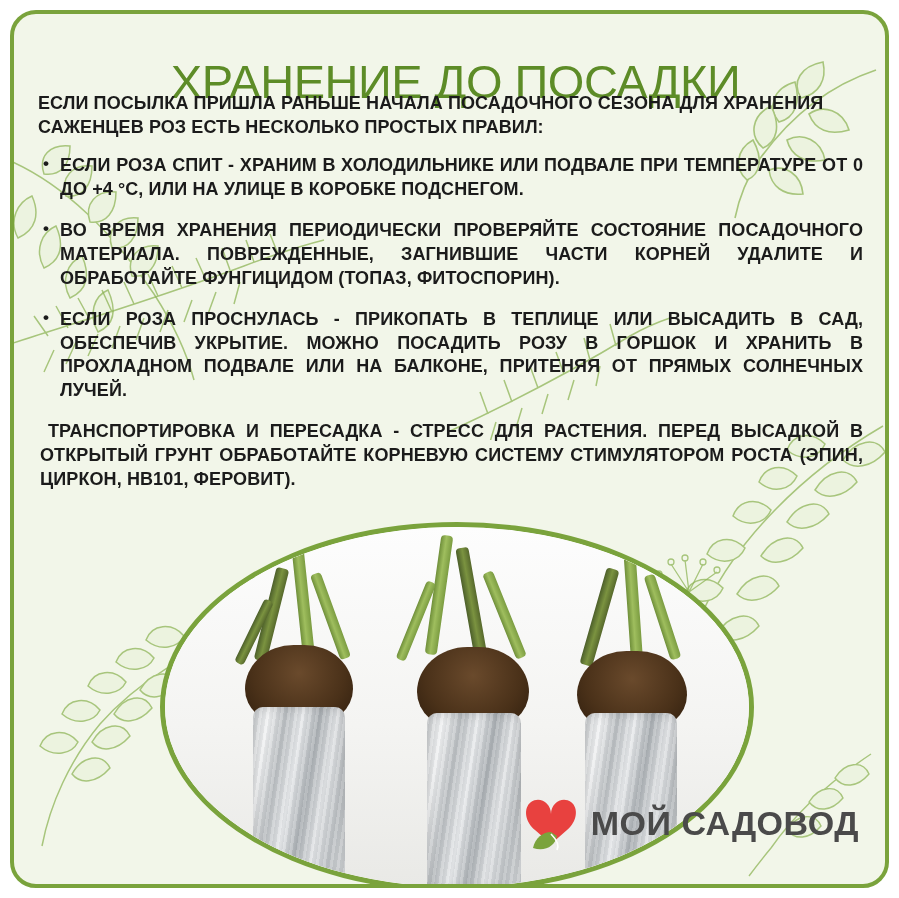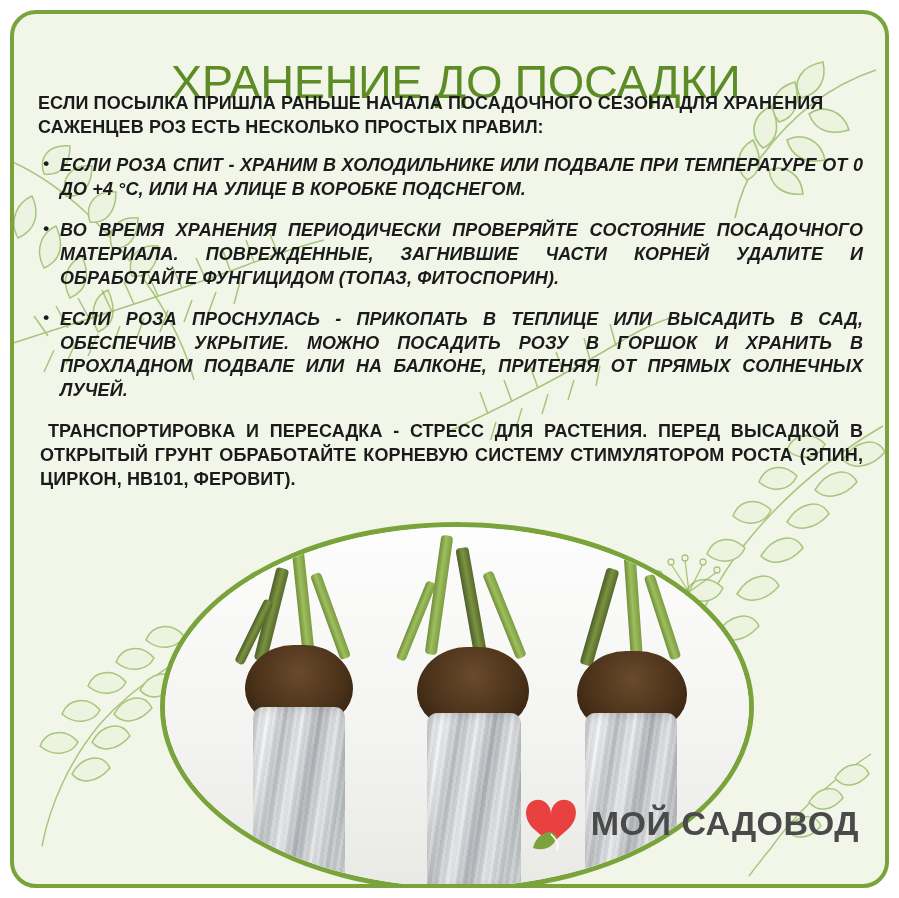--- a/index.html
+++ b/index.html
@@ -80,21 +80,20 @@
     margin: 0;
     padding: 0;
     list-style: none;
   }
   .bullets li {
     position: relative;
     padding-left: 22px;
     margin-bottom: 17px;
     text-align: justify;
     text-justify: inter-word;
-    font-style: italic;
   }
   .bullets li::before {
     content: "•";
     position: absolute;
     left: 5px;
     top: -1px;
     font-size: 17px;
   }
   .outro {
     margin: 3px 0 0 2px;

